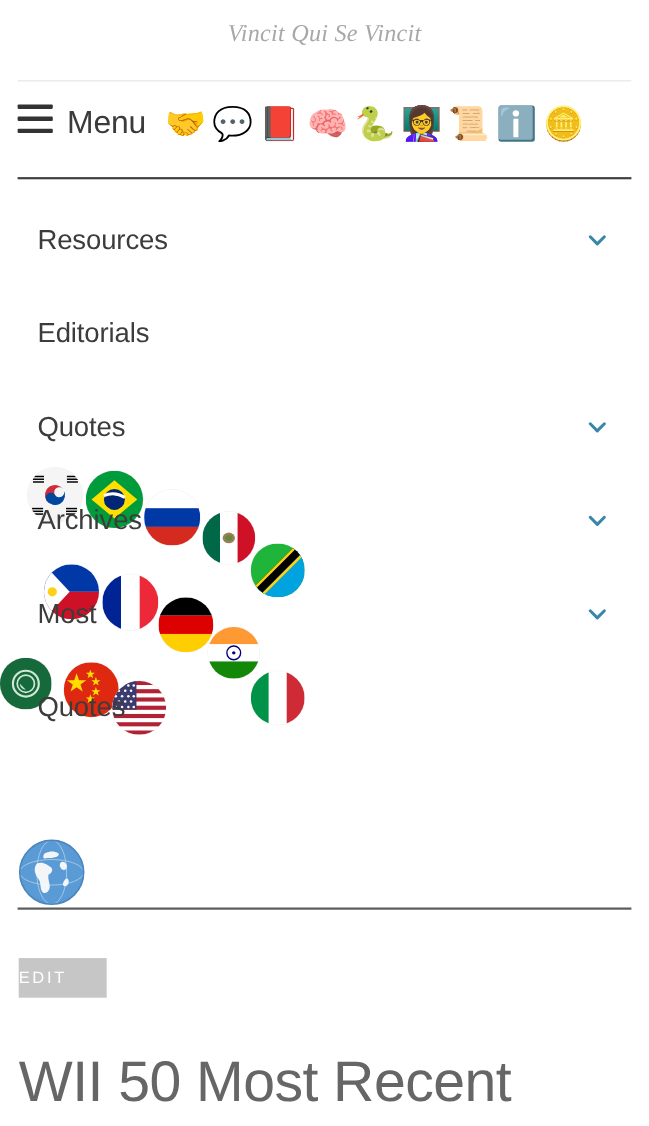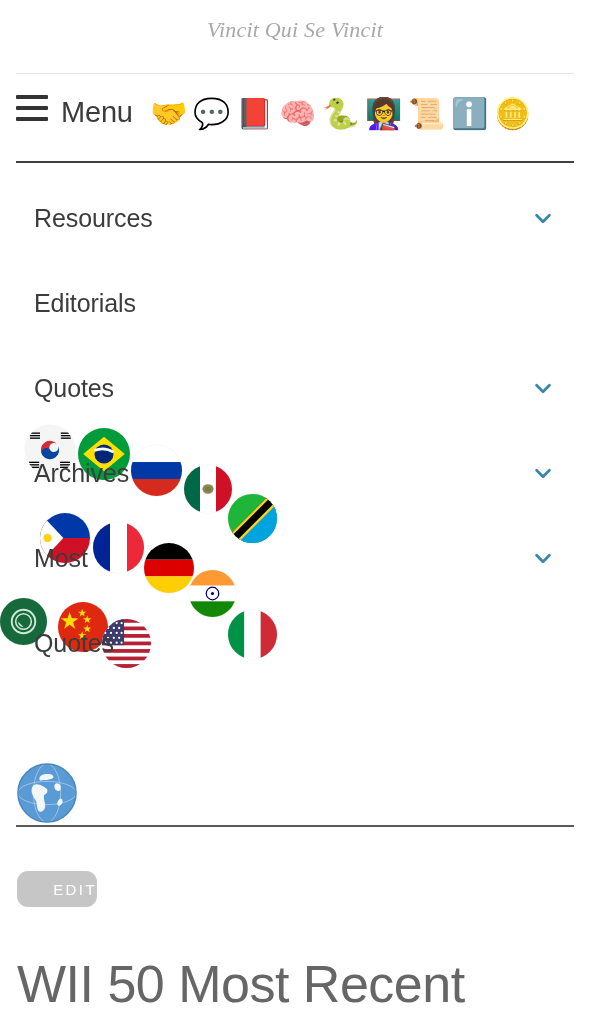--- a/index.html
+++ b/index.html
@@ -189,23 +189,22 @@
   
   .edit-btn {
     position: absolute;
     left: 17px;
     top: 871px;
     width: 80px;
     height: 36px;
     background: #c6c6c6;
     display: flex;
     align-items: center;
-    justify-content: flex-end;
+    justify-content: flex-start;
     cursor: pointer;
-    border-radius: 11px;
   }
   .edit-btn span {
     font-size: 15px;
     letter-spacing: 2.4px;
     color: #ffffff;
     font-family: "Liberation Sans", sans-serif;
   }
   .post-title {
     position: absolute;
     left: 17px;

